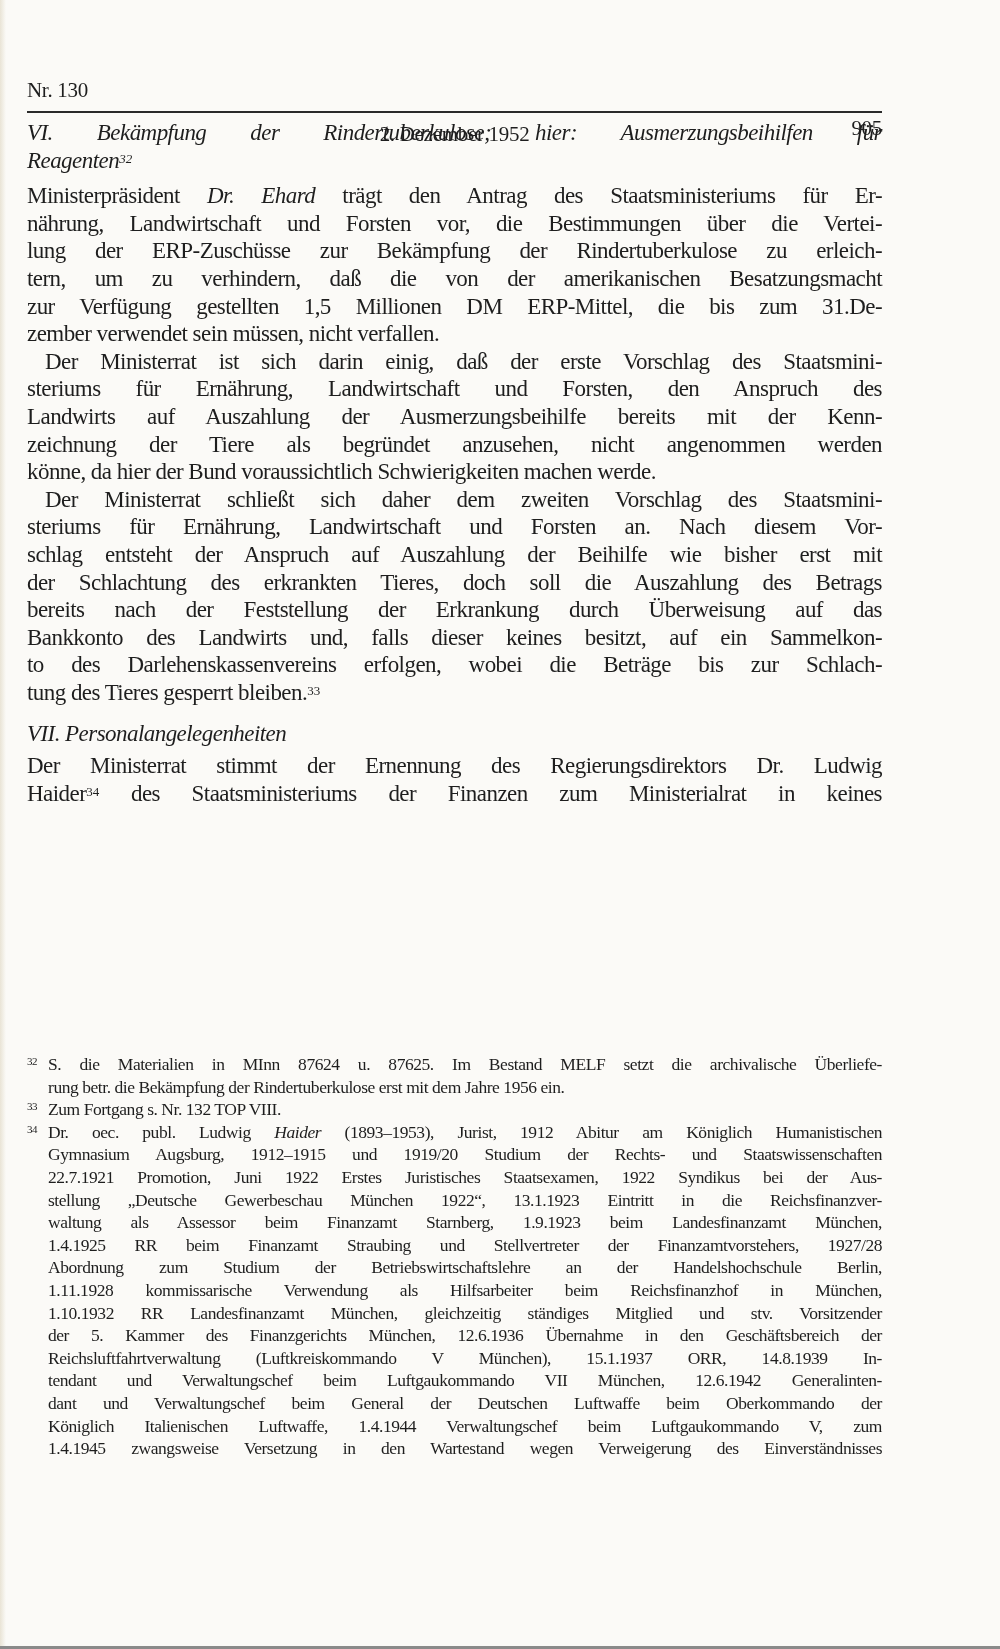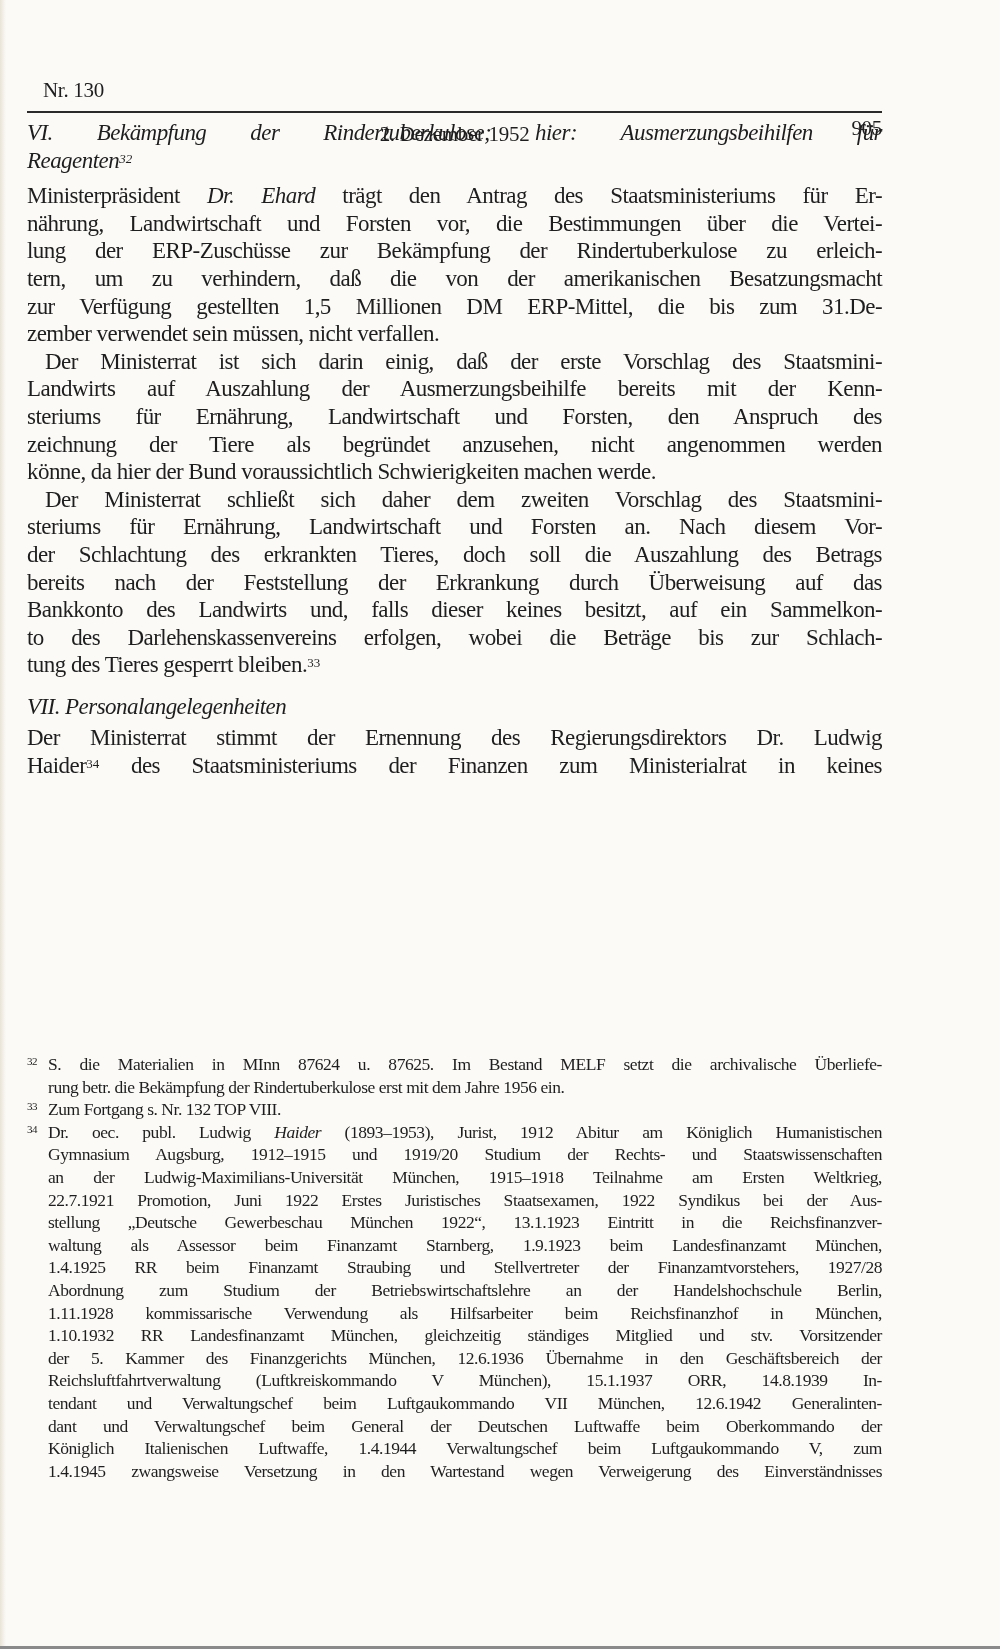--- a/index.html
+++ b/index.html
@@ -14,21 +14,21 @@
     position:absolute; left:0; top:0; width:6px; height:1649px;
     background:linear-gradient(to right,#e9e4d6,#fbfaf7);
   }
   .bottom-bar {
     position:absolute; left:0; bottom:0; width:1000px; height:3px; background:#8a8a8a;
   }
   .header {
     position:absolute; left:27px; top:72px; width:855px; height:34px;
     font-size:21px; letter-spacing:-0.3px;
   }
-  .header .left { position:absolute; left:16px; top:6px; }
+  .header .left { position:absolute; left:0; top:6px; }
   .header .center { position:absolute; left:0; width:855px; text-align:center; top:6px;margin-top:44px; }
   .header .right { position:absolute; right:0; top:24px;margin-top:20px; }
   .header-rule {
     position:absolute; left:27px; top:111px; width:855px; height:2px; background:#2a2a2a;
   }
   .body {
     position:absolute; left:27px; top:119px; width:855px;
     font-size:23px; line-height:27.6px; letter-spacing:-0.55px;
   }
   .line { white-space:nowrap; text-align:justify; text-align-last:justify; display:block; height:27.6px; }
@@ -72,29 +72,30 @@
     <span class="line"><span>Ministerpräsident </span><em>Dr. Ehard</em><span> trägt den Antrag des Staatsministeriums für Er-</span></span>
     <span class="line">nährung, Landwirtschaft und Forsten vor, die Bestimmungen über die Vertei-</span>
     <span class="line">lung der ERP-Zuschüsse zur Bekämpfung der Rindertuberkulose zu erleich-</span>
     <span class="line">tern, um zu verhindern, daß die von der amerikanischen Besatzungsmacht</span>
     <span class="line">zur Verfügung gestellten 1,5 Millionen DM ERP-Mittel, die bis zum 31.De-</span>
     <span class="line last">zember verwendet sein müssen, nicht verfallen.</span>
   </div>
 
   <div>
     <span class="line indent">Der Ministerrat ist sich darin einig, daß der erste Vorschlag des Staatsmini-</span>
+    <span class="line">steriums für Ernährung, Landwirtschaft und Forsten, den Anspruch des</span>
     <span class="line">Landwirts auf Auszahlung der Ausmerzungsbeihilfe bereits mit der Kenn-</span>
-    <span class="line">steriums für Ernährung, Landwirtschaft und Forsten, den Anspruch des</span>
     <span class="line">zeichnung der Tiere als begründet anzusehen, nicht angenommen werden</span>
     <span class="line last">könne, da hier der Bund voraussichtlich Schwierigkeiten machen werde.</span>
   </div>
 
   <div>
     <span class="line indent">Der Ministerrat schließt sich daher dem zweiten Vorschlag des Staatsmini-</span>
     <span class="line">steriums für Ernährung, Landwirtschaft und Forsten an. Nach diesem Vor-</span>
+    <span class="line">schlag entsteht der Anspruch auf Auszahlung der Beihilfe wie bisher erst mit</span>
     <span class="line">der Schlachtung des erkrankten Tieres, doch soll die Auszahlung des Betrags</span>
     <span class="line">bereits nach der Feststellung der Erkrankung durch Überweisung auf das</span>
     <span class="line">Bankkonto des Landwirts und, falls dieser keines besitzt, auf ein Sammelkon-</span>
     <span class="line">to des Darlehenskassenvereins erfolgen, wobei die Beträge bis zur Schlach-</span>
     <span class="line last"><span>tung des Tieres gesperrt bleiben.</span><sup>33</sup></span>
   </div>
 
   <div class="gap-m"></div>
 
   <div class="heading">
@@ -114,21 +115,20 @@
     <span class="fline last">rung betr. die Bekämpfung der Rindertuberkulose erst mit dem Jahre 1956 ein.</span>
   </div>
   <div class="fn">
     <span class="num">33</span>
     <span class="fline last">Zum Fortgang s. Nr. 132 TOP VIII.</span>
   </div>
   <div class="fn">
     <span class="num">34</span>
     <span class="fline"><span>Dr. oec. publ. Ludwig </span><em>Haider</em><span> (1893–1953), Jurist, 1912 Abitur am Königlich Humanistischen</span></span>
     <span class="fline">Gymnasium Augsburg, 1912–1915 und 1919/20 Studium der Rechts- und Staatswissenschaften</span>
-    <span class="fline">an der Ludwig-Maximilians-Universität München, 1915–1918 Teilnahme am Ersten Weltkrieg,</span>
     <span class="fline">22.7.1921 Promotion, Juni 1922 Erstes Juristisches Staatsexamen, 1922 Syndikus bei der Aus-</span>
     <span class="fline">stellung „Deutsche Gewerbeschau München 1922“, 13.1.1923 Eintritt in die Reichsfinanzver-</span>
     <span class="fline">waltung als Assessor beim Finanzamt Starnberg, 1.9.1923 beim Landesfinanzamt München,</span>
     <span class="fline">1.4.1925 RR beim Finanzamt Straubing und Stellvertreter der Finanzamtvorstehers, 1927/28</span>
     <span class="fline">Abordnung zum Studium der Betriebswirtschaftslehre an der Handelshochschule Berlin,</span>
     <span class="fline">1.11.1928 kommissarische Verwendung als Hilfsarbeiter beim Reichsfinanzhof in München,</span>
     <span class="fline">1.10.1932 RR Landesfinanzamt München, gleichzeitig ständiges Mitglied und stv. Vorsitzender</span>
     <span class="fline">der 5. Kammer des Finanzgerichts München, 12.6.1936 Übernahme in den Geschäftsbereich der</span>
     <span class="fline">Reichsluftfahrtverwaltung (Luftkreiskommando V München), 15.1.1937 ORR, 14.8.1939 In-</span>
     <span class="fline">tendant und Verwaltungschef beim Luftgaukommando VII München, 12.6.1942 Generalinten-</span>

